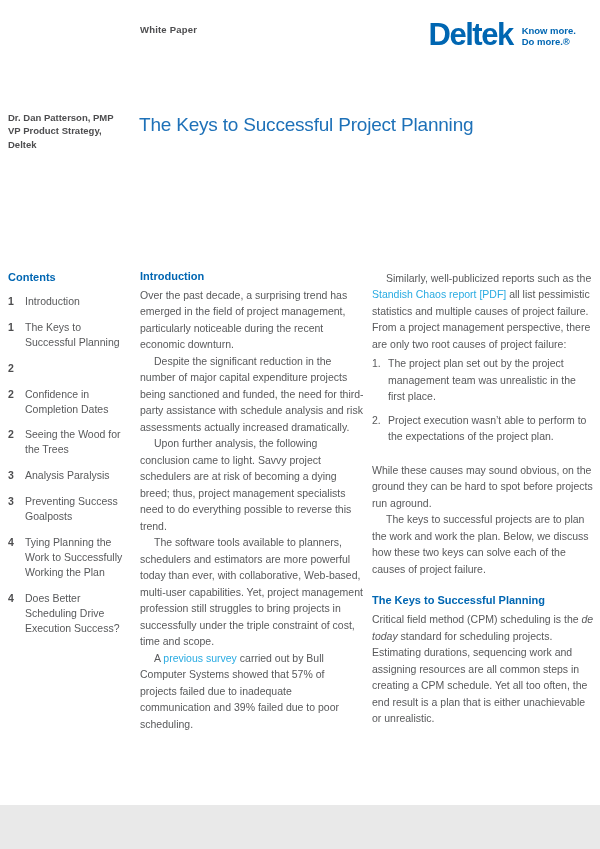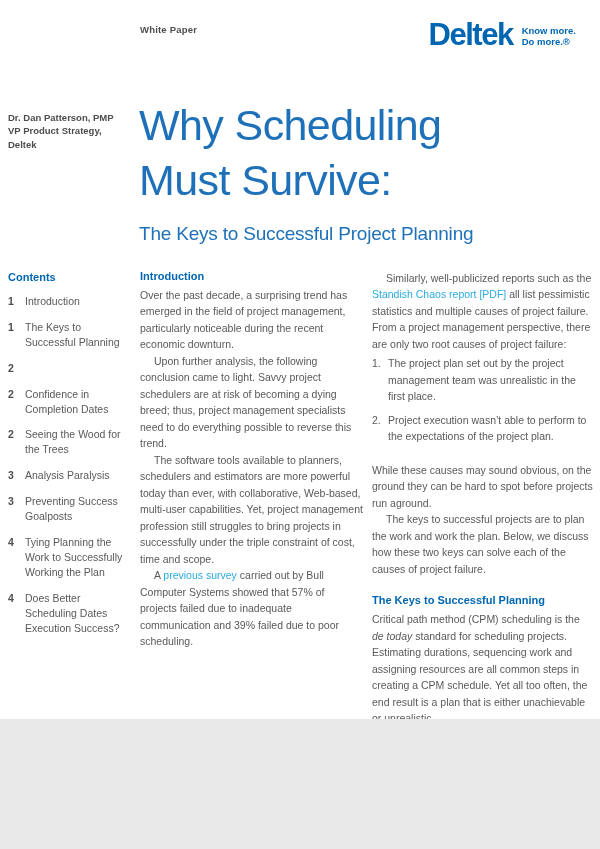--- a/index.html
+++ b/index.html
@@ -1,17 +1,17 @@
 <!DOCTYPE html>
 <html style="--brand-blue: #0066B2; --title-blue: #1E71B8; --link-blue: #29ABE2; --text-gray: #58595B; --dark-gray: #4D4D4F;"><head>
 <meta charset="utf-8">
 <style>
   html,body { margin:0; padding:0; background:#e9e9e9; }
   .page {
-    position:relative; width:600px; height:719px; margin:0 auto;
+    position:relative; width:600px; height:805px; margin:0 auto;
     background:#ffffff; overflow:hidden;
     font-family:"Liberation Sans", sans-serif;
     -webkit-font-smoothing:antialiased;
   }
   
   .doc-type {
     position:absolute; left:140px; top:24px;
     font-size:9.5px; font-weight:bold; color:var(--dark-gray);
     letter-spacing:0.2px;
   }
@@ -84,21 +84,20 @@
     </span>
   </div>
 
   <div class="author">
     <div>Dr. Dan Patterson, PMP</div>
     <div>VP Product Strategy,</div>
     <div>Deltek</div>
   </div>
 
   <div class="title-block">
-    <h1 class="main-title"><span>Why Scheduling</span><br><span>Must Survive:</span></h1>
     <h2 class="subtitle">The Keys to Successful Project Planning</h2>
   </div>
 
   <aside class="contents">
     <h3 class="contents-heading">Contents</h3>
     <ol class="contents-list">
       <li>
           <span class="num">1</span>
           <span class="label">Introduction</span>
         </li>
@@ -124,47 +123,48 @@
       <li>
           <span class="num">3</span>
           <span class="label">Preventing Success Goalposts</span>
         </li>
       <li>
           <span class="num">4</span>
           <span class="label">Tying Planning the Work to Successfully Working the Plan</span>
         </li>
       <li>
           <span class="num">4</span>
-          <span class="label">Does Better Scheduling Dates Execution Success?</span>
+          <span class="label">Does Better Scheduling Drive Execution Success?</span>
         </li>
     </ol>
   </aside>
 
   <div class="col col-1">
     <h4 class="section-heading">Introduction</h4>
     <p>Over the past decade, a surprising trend has emerged in the field of project management, particularly noticeable during the recent economic downturn.</p>
+    <p class="indent">Despite the significant reduction in the number of major capital expenditure projects being sanctioned and funded, the need for third-party assistance with schedule analysis and risk assessments actually increased dramatically.</p>
     <p class="indent">Upon further analysis, the following conclusion came to light. Savvy project schedulers are at risk of becoming a dying breed; thus, project management specialists need to do everything possible to reverse this trend.</p>
     <p class="indent">The software tools available to planners, schedulers and estimators are more powerful today than ever, with collaborative, Web-based, multi-user capabilities. Yet, project management profession still struggles to bring projects in successfully under the triple constraint of cost, time and scope.</p>
     <p class="indent"><span>A </span><a class="inline-link">previous survey</a><span> carried out by Bull Computer Systems showed that 57% of projects failed due to inadequate communication and 39% failed due to poor scheduling.</span></p>
   </div>
 
   <div class="col col-2">
     <p class="indent"><span>Similarly, well-publicized reports such as the </span><a class="inline-link">Standish Chaos report [PDF]</a><span> all list pessimistic statistics and multiple causes of project failure. From a project management perspective, there are only two root causes of project failure:</span></p>
     <ol class="causes">
       <li>
           <span class="cause-num">1.</span>
           <span>The project plan set out by the project management team was unrealistic in the first place.</span>
         </li>
       <li>
           <span class="cause-num">2.</span>
           <span>Project execution wasn’t able to perform to the expectations of the project plan.</span>
         </li>
     </ol>
     <p class="gap-before">While these causes may sound obvious, on the ground they can be hard to spot before projects run aground.</p>
     <p class="indent">The keys to successful projects are to plan the work and work the plan. Below, we discuss how these two keys can solve each of the causes of project failure.</p>
     <h4 class="section-heading spaced">The Keys to Successful Planning</h4>
-    <p><span>Critical path method (CPM) scheduling is the </span><em>de today</em><span> standard for scheduling projects. Estimating durations, sequencing work and assigning resources are all common steps in creating a CPM schedule. Yet all too often, the end result is a plan that is either unachievable or unrealistic.</span></p>
+    <p><span>Critical field method (CPM) scheduling is the </span><em>de today</em><span> standard for scheduling projects. Estimating durations, sequencing work and assigning resources are all common steps in creating a CPM schedule. Yet all too often, the end result is a plan that is either unachievable or unrealistic.</span></p>
   </div>
 
   <span class="page-num">1</span>
   <a class="site-link">deltek.com</a>
 
 </div>
 
 </body></html>

